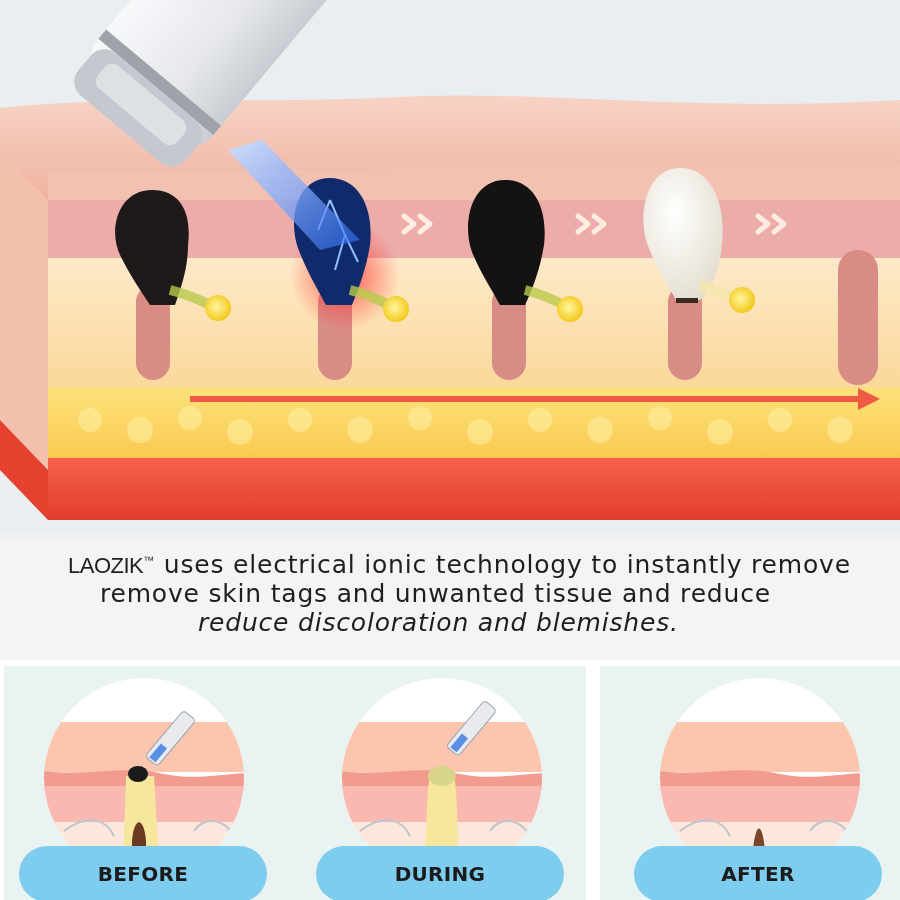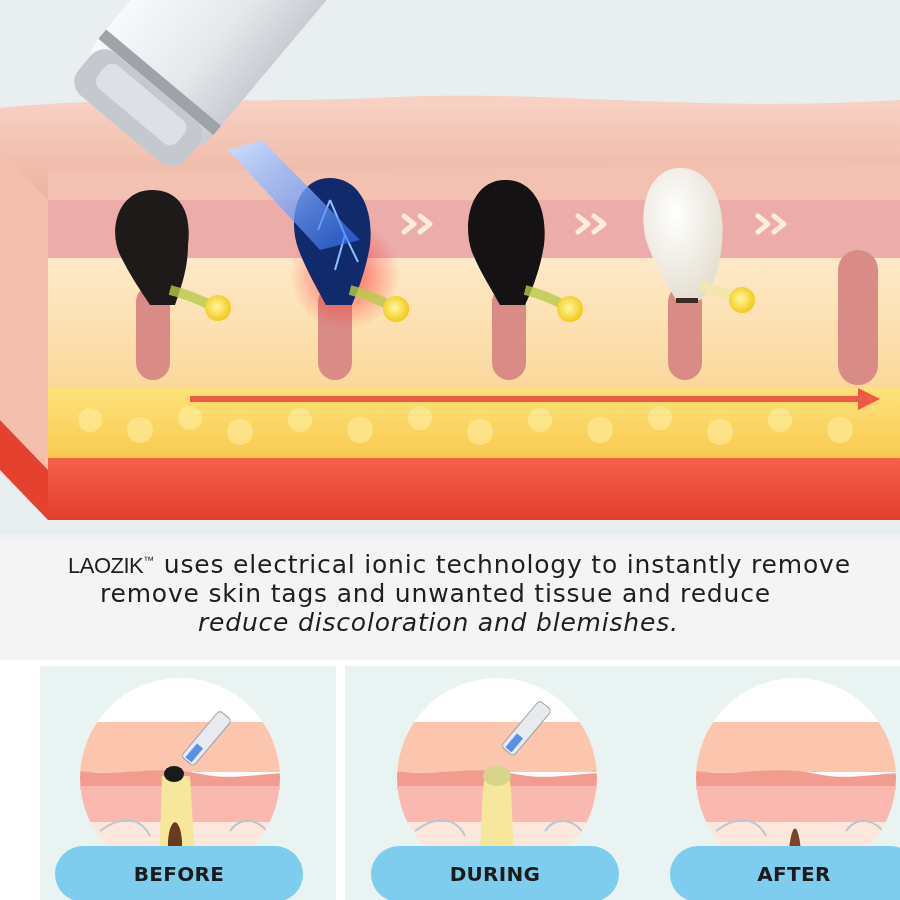--- a/index.html
+++ b/index.html
@@ -4,21 +4,21 @@
 <style>
   html, body { margin: 0; padding: 0; }
   body { width: 900px; height: 900px; overflow: hidden; background: #f2f2f2; position: relative; font-family: "DejaVu Sans", sans-serif; }
   .hero { position: absolute; left: 0; top: 0; width: 900px; height: 535px; background: #e9eef0; overflow: hidden; }
   .hero svg { position: absolute; left: 0; top: 0; }
   .caption { position: absolute; left: 0; top: 540px; width: 900px; height: 120px; background: #f4f4f4; }
   .caption .line { position: absolute; font-size: 25px; letter-spacing: 0.8px; color: #1e1e1e; white-space: nowrap; font-family: "DejaVu Sans", sans-serif; }
   .caption .brand { font-family: "Liberation Sans", sans-serif; font-size: 22px; letter-spacing: -0.5px; }
   .caption .tm { font-size: 11px; vertical-align: 9px; font-family: "Liberation Sans", sans-serif; }
   .panels { position: absolute; left: 0; top: 660px; width: 900px; height: 240px; background: #ffffff; }
-  .panel { position: absolute; top: 6px; width: 296px; height: 234px; background: #e8f3f2; overflow: hidden; margin-left: 36px; }
+  .panel { position: absolute; top: 6px; width: 296px; height: 234px; background: #e8f3f2; overflow: hidden; }
   .panel svg { position: absolute; left: 0; top: 0; }
   .pill { position: absolute; height: 56px; border-radius: 28px; background: #7ecdef; display: flex; align-items: center; justify-content: center; font-family: "DejaVu Sans", sans-serif; font-weight: bold; font-size: 20px; color: #1b1b1b; letter-spacing: 0.3px; }
 </style>
 </head>
 <body>
 
 <div class="hero">
   <svg width="900" height="535" viewBox="0 0 900 535">
     <defs>
       <linearGradient id="topSkin" x1="0" y1="0" x2="0" y2="1">
@@ -179,21 +179,21 @@
       <g transform="rotate(40 160 80)">
         <rect x="152" y="40" width="16" height="60" rx="4" fill="#e8eaee" stroke="#9aa3ad" stroke-width="1"></rect>
         <rect x="156" y="80" width="8" height="18" fill="#5b8fe6"></rect>
       </g>
     </svg>
     <div class="pill" style="left:15px; top:180px; width:248px;">
         <span>BEFORE</span>
       </div>
   </div>
 
-  <div class="panel" style="left:309px;">
+  <div class="panel" style="left:290px;">
     <svg width="296" height="234" viewBox="0 0 296 234">
       <defs>
           <clipPath id="c2">
             <circle cx="152" cy="112" r="100"></circle>
           </clipPath>
         </defs>
       <circle cx="152" cy="112" r="100" fill="#ffffff"></circle>
       <g clip-path="url(#c2)">
         <rect x="40" y="56" width="230" height="50" fill="#fbc6ad"></rect>
         <path d="M40,104 C90,112 130,98 170,108 C210,116 240,104 270,108 L270,124 L40,124 Z" fill="#f29c8f"></path>

